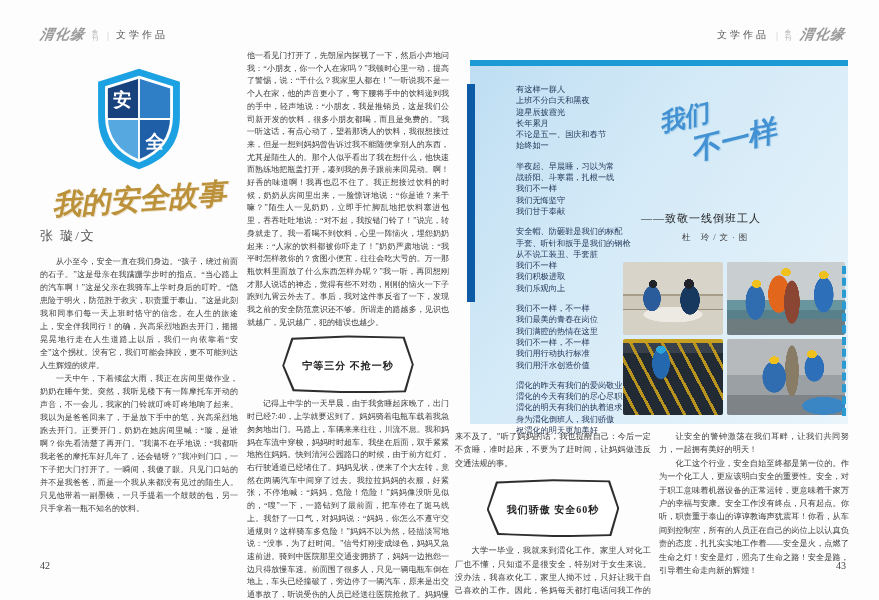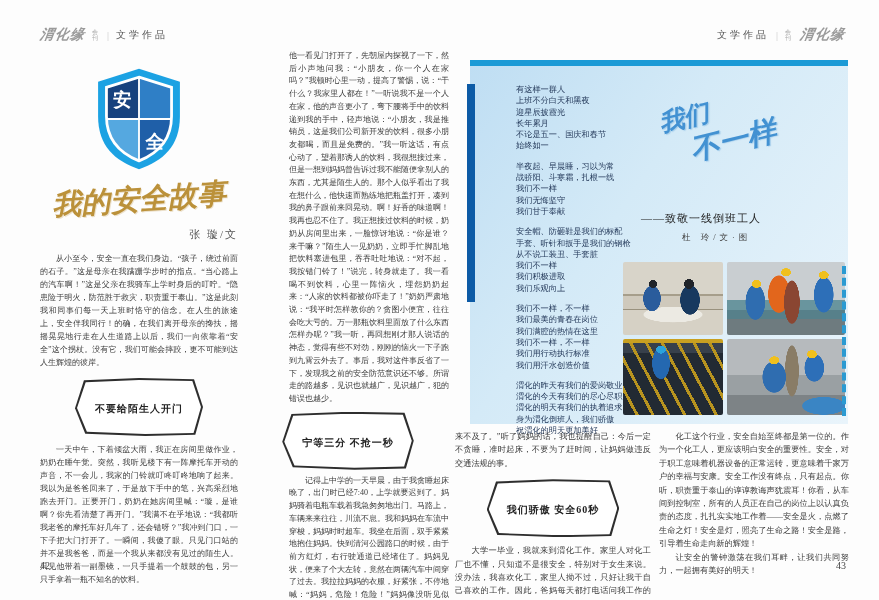--- a/index.html
+++ b/index.html
@@ -21,25 +21,25 @@
   .lcol1{position:absolute;left:40px;top:66px;width:198px;}
   .lcol2{position:absolute;left:247px;top:50px;width:202px;}
   .shield-wrap{text-align:center;}
   .calli-title{
     text-align:center;margin-top:4px;
     font-size:29px;font-weight:bold;font-style:italic;
     color:#bb913a;transform:rotate(-4deg);
     text-shadow:1px 1px 0 rgba(187,145,58,.25);
     white-space:nowrap;
   }
-  .author-line{text-align:right;margin-top:7px;font-size:11px;color:#555;letter-spacing:2px;}
+  .author-line{text-align:left;margin-top:7px;font-size:13px;color:#555;letter-spacing:2px;}
   .body-p{font-size:8px;line-height:13px;text-align:justify;margin:0;}
   .indent{text-indent:2em;}
   .lcol1 .body-p{line-height:13px;}
-  .lcol2 .body-p{font-size:8px;line-height:12.7px;margin-left:42px;}
+  .lcol2 .body-p{font-size:8px;line-height:12.7px;}
   .intro-p{margin-top:10px;}
   
   .banner-row{text-align:center;margin:9px 0 7px;}
   .lcol2 .banner-row{margin:6px 0 5px;}
   .banner{position:relative;display:inline-block;padding:20px 20px;}
   .banner::before{content:"";position:absolute;inset:0;background:#2e2e2e;
     clip-path:polygon(0% 52%,7% 4%,50% 0%,93% 2%,100% 50%,94% 98%,55% 100%,8% 96%);}
   .banner::after{content:"";position:absolute;inset:2px;background:#fff;
     clip-path:polygon(0% 52%,7% 4%,50% 0%,93% 2%,100% 50%,94% 98%,55% 100%,8% 96%);}
   .banner b{position:relative;z-index:1;font-size:10px;letter-spacing:1px;color:#222;font-weight:bold;}
@@ -146,26 +146,21 @@
           <line x1="50" y1="12" x2="50" y2="102" stroke="#ffffff" stroke-width="2"></line>
           <line x1="15" y1="57" x2="85" y2="57" stroke="#ffffff" stroke-width="2"></line>
         </g>
         <path d="M50 12 L85 23 V54 C85 80 70 94 50 102 C30 94 15 80 15 54 V23 Z" fill="none" stroke="#ffffff" stroke-width="3"></path>
         <text x="32" y="43" text-anchor="middle" font-size="20" font-weight="bold" fill="#ffffff">安</text>
         <text x="67" y="88" text-anchor="middle" font-size="20" font-weight="bold" fill="#ffffff">全</text>
       </svg>
     </div>
     <div class="calli-title">我的安全故事</div>
     <div class="author-line">张 璇/文</div>
-    <p class="body-p indent intro-p">从小至今，安全一直在我们身边。“孩子，绕过前面的石子。”这是母亲在我蹒跚学步时的指点。“当心路上的汽车啊！”这是父亲在我骑车上学时身后的叮咛。“隐患险于明火，防范胜于救灾，职责重于泰山。”这是此刻我和同事们每一天上班时恪守的信念。在人生的旅途上，安全伴我同行！的确，在我们离开母亲的搀扶，摇摇晃晃地行走在人生道路上以后，我们一向依靠着“安全”这个拐杖。没有它，我们可能会摔跤，更不可能到达人生辉煌的彼岸。</p>
-    <div class="banner-row">
-      <span class="banner">
-        <b>不要给陌生人开门</b>
-      </span>
-    </div>
+    <p class="body-p indent intro-p">从小至今，安全一直在我们身边。“孩子，绕过前面的石子。”这是母亲在我蹒跚学步时的指点。“当心路上的汽车啊！”这是父亲在我骑车上学时身后的叮咛。“隐患险于明火，防范胜于救灾，职责重于泰山。”这是此刻我和同事们每一天上班时恪守的信念。在人生的旅途上，安全伴我同行！的确，兴高采烈地跑去开门，摇摇晃晃地行走在人生道路上以后，我们一向依靠着“安全”这个拐杖。没有它，我们可能会摔跤，更不可能到达人生辉煌的彼岸。</p>
     <p class="body-p indent">一天中午，下着倾盆大雨，我正在房间里做作业，奶奶在睡午觉。突然，我听见楼下有一阵摩托车开动的声音，不一会儿，我家的门铃就叮咚叮咚地响了起来。我以为是爸爸回来了，于是放下手中的笔，兴高采烈地跑去开门。正要开门，奶奶在她房间里喊：“璇，是谁啊？你先看清楚了再开门。”我满不在乎地说：“我都听我老爸的摩托车好几年了，还会错呀？”我冲到门口，一下子把大门打开了。一瞬间，我傻了眼。只见门口站的并不是我爸爸，而是一个我从来都没有见过的陌生人。只见他带着一副墨镜，一只手提着一个鼓鼓的包，另一只手拿着一瓶不知名的饮料。</p>
   </div>
 
   <div class="lcol2">
     <p class="body-p">他一看见门打开了，先朝屋内探视了一下，然后小声地问我：“小朋友，你一个人在家吗？”我顿时心里一动，提高了警惕，说：“干什么？我家里人都在！”一听说我不是一个人在家，他的声音更小了，弯下腰将手中的饮料递到我的手中，轻声地说：“小朋友，我是推销员，这是我们公司新开发的饮料，很多小朋友都喝，而且是免费的。”我一听这话，有点心动了，望着那诱人的饮料，我很想接过来，但是一想到妈妈曾告诉过我不能随便拿别人的东西，尤其是陌生人的。那个人似乎看出了我在想什么，他快速而熟练地把瓶盖打开，凑到我的鼻子跟前来回晃动。啊！好香的味道啊！我再也忍不住了。我正想接过饮料的时候，奶奶从房间里出来，一脸惊讶地说：“你是谁？来干嘛？”陌生人一见奶奶，立即手忙脚乱地把饮料塞进包里，吞吞吐吐地说：“对不起，我按错门铃了！”说完，转身就走了。我一看喝不到饮料，心里一阵恼火，埋怨奶奶起来：“人家的饮料都被你吓走了！”奶奶严肃地说：“我平时怎样教你的？贪图小便宜，往往会吃大亏的。万一那瓶饮料里面放了什么东西怎样办呢？”我一听，再回想刚才那人说话的神态，觉得有些不对劲，刚刚的恼火一下子跑到九霄云外去了。事后，我对这件事反省了一下，发现我之前的安全防范意识还不够。所谓走的路越多，见识也就越广，见识越广，犯的错误也越少。</p>
     <div class="banner-row">
       <span class="banner">
         <b>宁等三分 不抢一秒</b>
       </span>
     </div>
@@ -225,19 +220,19 @@
     <p class="body-p">来不及了。”听了妈妈的话，我也提醒自己：今后一定不贪睡，准时起床，不要为了赶时间，让妈妈做违反交通法规的事。</p>
     <div class="banner-row">
       <span class="banner">
         <b>我们骄傲 安全60秒</b>
       </span>
     </div>
     <p class="body-p indent">大学一毕业，我就来到渭化工作。家里人对化工厂也不懂，只知道不是很安全，特别对于女生来说。没办法，我喜欢化工，家里人拗不过，只好让我干自己喜欢的工作。因此，爸妈每天都打电话问我工作的情况，每次都会叮嘱我注意安全。</p>
   </div>
 
   <div class="rcol2">
+    <p class="body-p indent">让安全的警钟激荡在我们耳畔，让我们共同努力，一起拥有美好的明天！</p>
     <p class="body-p indent">化工这个行业，安全自始至终都是第一位的。作为一个化工人，更应该明白安全的重要性。安全，对于职工意味着机器设备的正常运转，更意味着千家万户的幸福与安康。安全工作没有终点，只有起点。你听，职责重于泰山的谆谆教诲声犹震耳！你看，从车间到控制室，所有的人员正在自己的岗位上以认真负责的态度，扎扎实实地工作着——安全是火，点燃了生命之灯！安全是灯，照亮了生命之路！安全是路，引导着生命走向新的辉煌！</p>
-    <p class="body-p indent">让安全的警钟激荡在我们耳畔，让我们共同努力，一起拥有美好的明天！</p>
   </div>
 
   <div class="pageno pageno-r">43</div>
 
 </div>
 
 </body></html>

